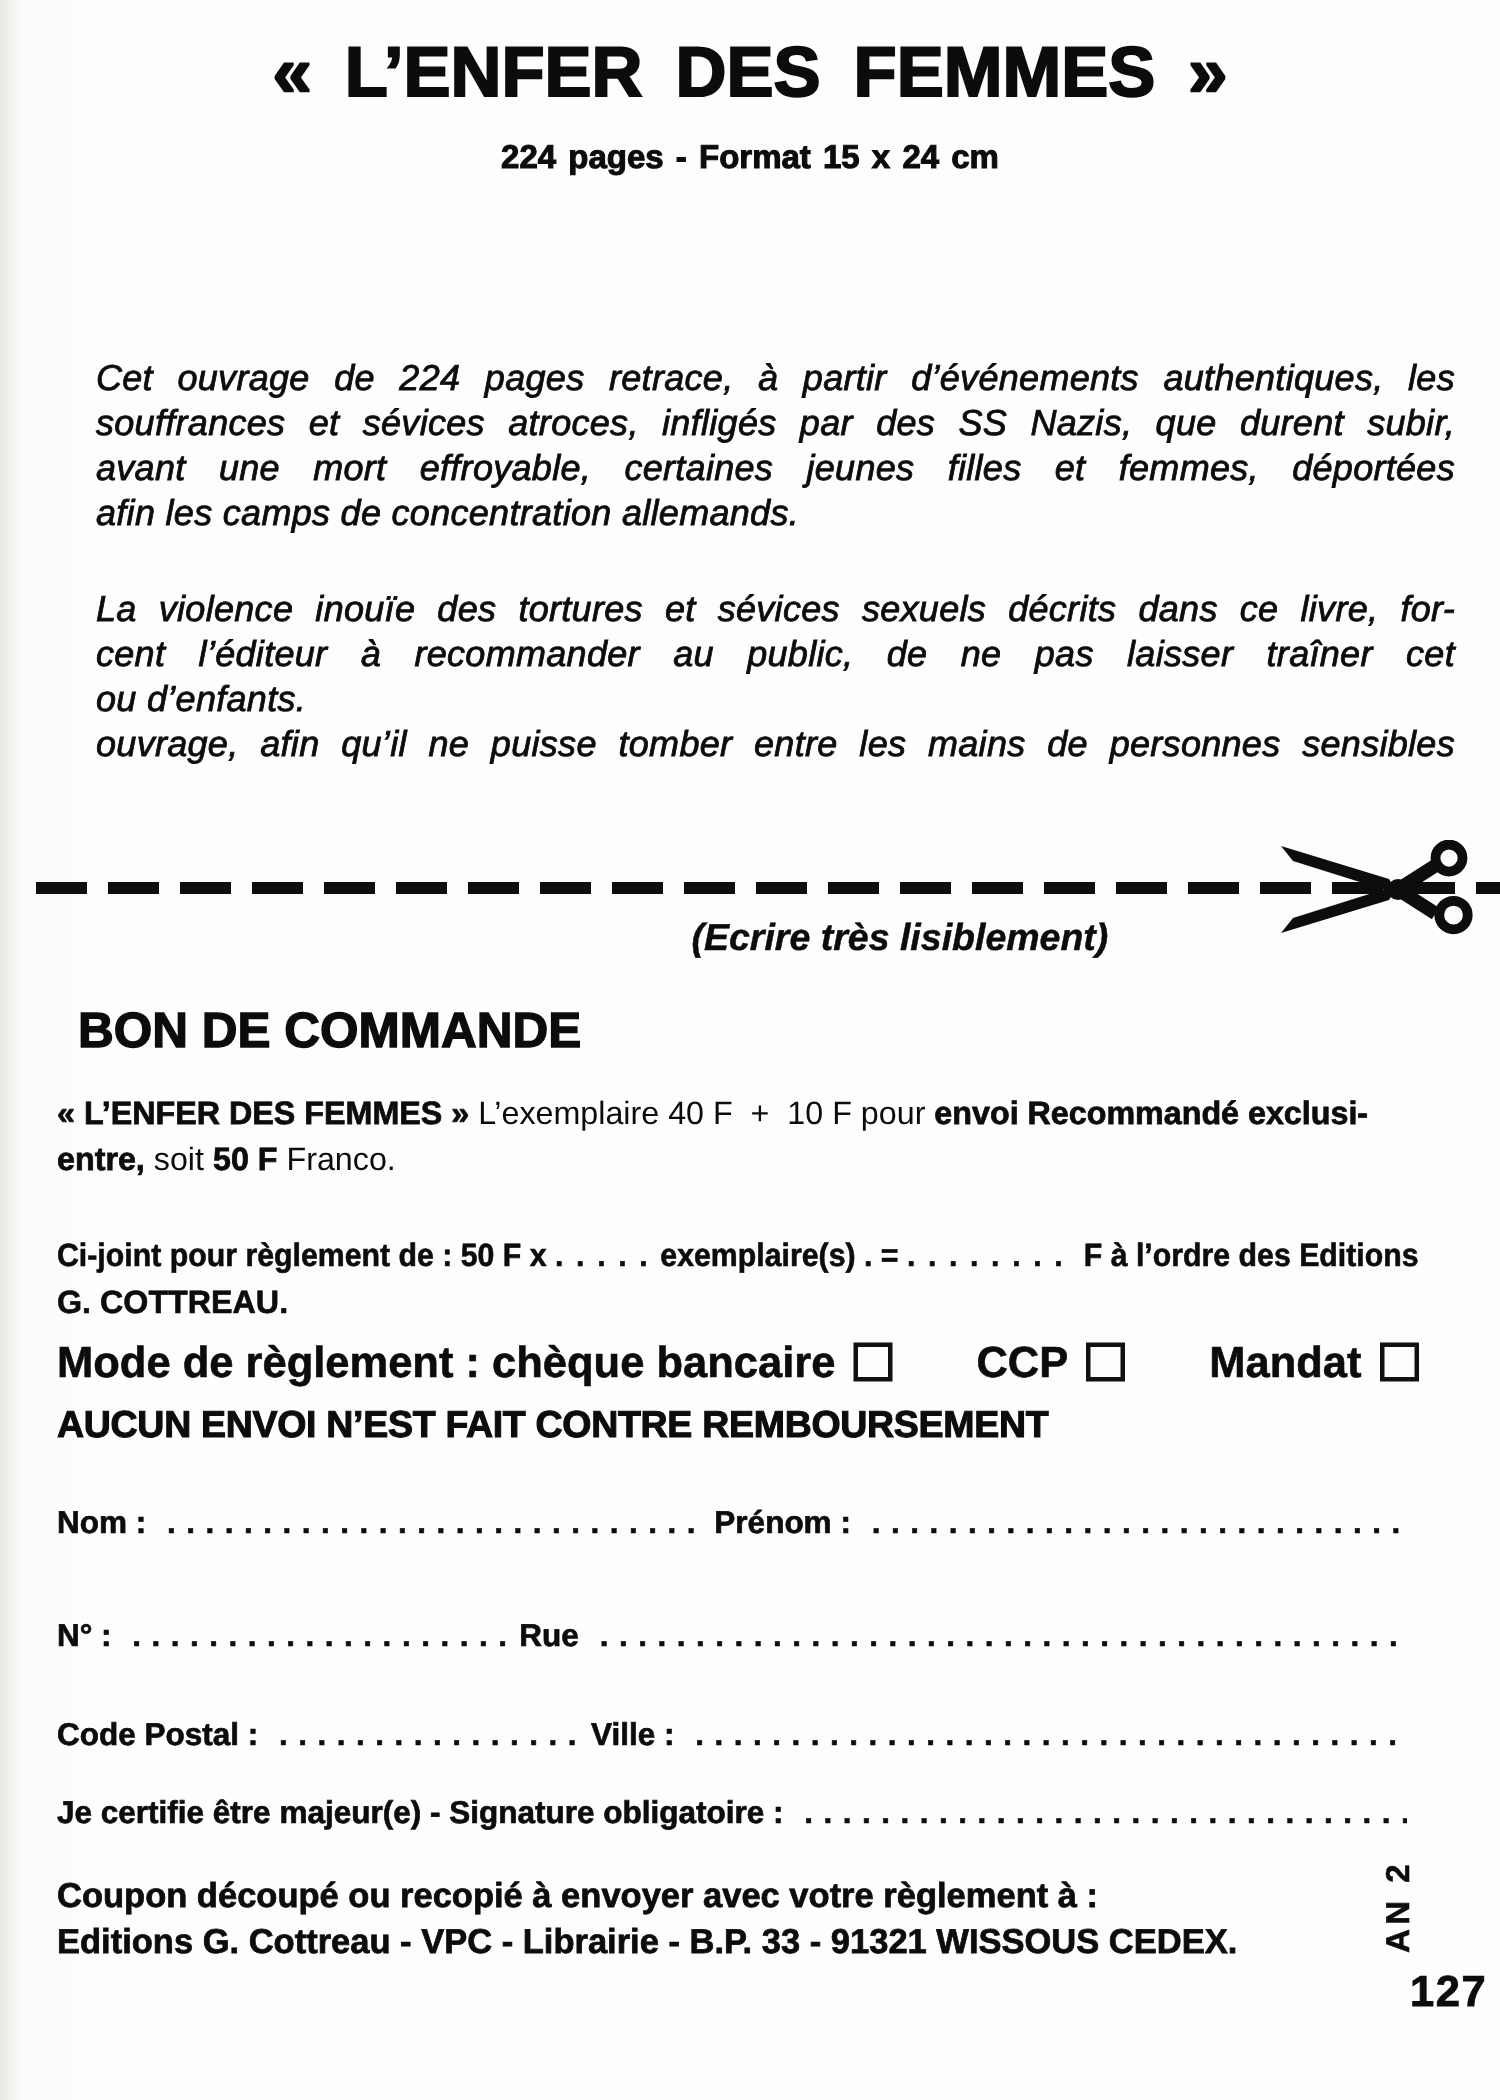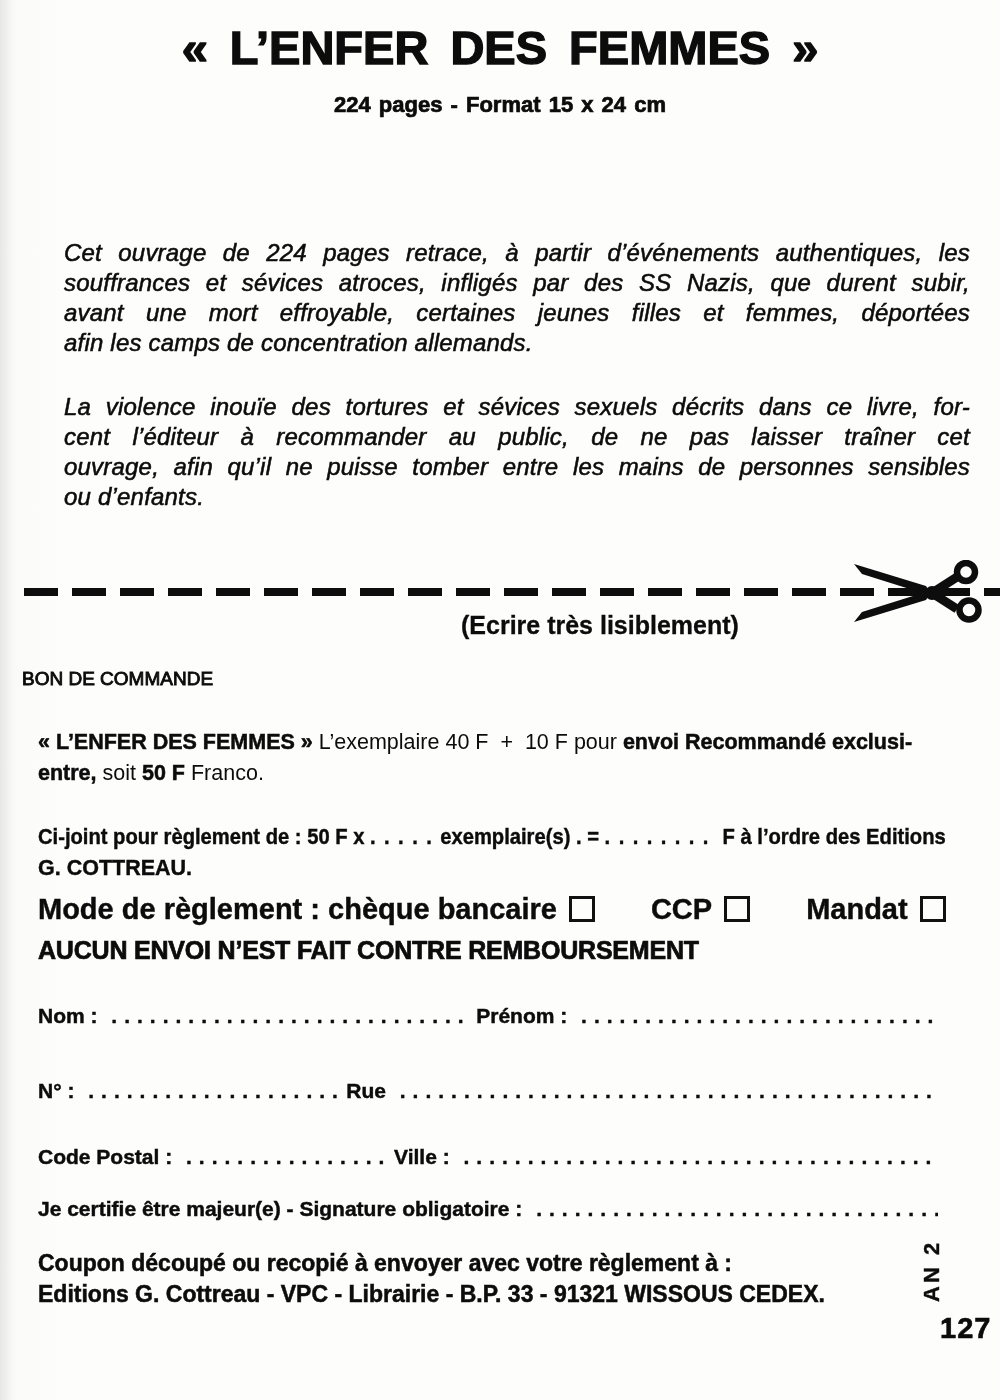--- a/index.html
+++ b/index.html
@@ -18,23 +18,23 @@
     font-size:22px;font-weight:700;-webkit-text-stroke:0.7px #0c0c0c;word-spacing:2px;
   }
   .para{position:absolute;left:40px;width:906px;font-style:italic;font-weight:400;
     font-size:24px;line-height:30px;-webkit-text-stroke:0.55px #0c0c0c;letter-spacing:0.2px;margin-left:24px;}
   .p1{top:238px}.p2{top:392px}
   .jline{text-align:justify;text-align-last:justify;}
   .jlast{text-align-last:left;}
   .cutline{position:absolute;left:24px;right:0;top:588px;height:8px;
     background:repeating-linear-gradient(90deg,#0d0d0d 0,#0d0d0d 34px,transparent 34px,transparent 48px);}
   .scissors{position:absolute;left:852px;top:560px;width:142px;height:66px;}
-  .ecrire{position:absolute;left:461px;top:611px;font-size:25px;font-weight:700;
+  .ecrire{position:absolute;left:461px;top:611px;font-size:25px;font-weight:700;font-style:italic;
     -webkit-text-stroke:0.3px #0c0c0c;}
-  .bon{position:absolute;left:22px;top:668px;font-size:19px;font-weight:400;
+  .bon{position:absolute;left:52px;top:668px;font-size:33px;font-weight:700;
     -webkit-text-stroke:0.9px #0c0c0c;letter-spacing:0;}
   .block{position:absolute;left:38px;width:908px;}
   .offer{top:727px;font-size:21.5px;line-height:31px;}
   .payment{top:822px;font-size:21.5px;line-height:31px;font-weight:700;-webkit-text-stroke:0.4px #0c0c0c;}
   .b{font-weight:700;-webkit-text-stroke:0.5px #0c0c0c;}
   .r{font-weight:400;}
   .fitline{display:block;white-space:pre;transform-origin:0 50%;}
   .pdots{letter-spacing:1.5px;}
   .mode{top:893px;font-size:29px;font-weight:700;-webkit-text-stroke:0.4px #0c0c0c;white-space:nowrap;}
   .cb{display:inline-block;width:20px;height:20px;border:3px solid #111;
@@ -66,22 +66,22 @@
   <div class="para p1">
     <div class="jline">Cet ouvrage de 224 pages retrace, à partir d’événements authentiques, les</div>
     <div class="jline">souffrances et sévices atroces, infligés par des SS Nazis, que durent subir,</div>
     <div class="jline">avant une mort effroyable, certaines jeunes filles et femmes, déportées</div>
     <div class="jline jlast">afin les camps de concentration allemands.</div>
   </div>
 
   <div class="para p2">
     <div class="jline">La violence inouïe des tortures et sévices sexuels décrits dans ce livre, for-</div>
     <div class="jline">cent l’éditeur à recommander au public, de ne pas laisser traîner cet</div>
+    <div class="jline jlast">ou d’enfants.</div>
     <div class="jline">ouvrage, afin qu’il ne puisse tomber entre les mains de personnes sensibles</div>
-    <div class="jline jlast">ou d’enfants.</div>
   </div>
 
   <div class="cutline"></div>
 
   <svg class="scissors" viewBox="0 0 142 66" aria-hidden="true">
     <polygon points="2,4 74,26 80,36 10,14" fill="#0d0d0d"></polygon>
     <polygon points="2,62 74,40 80,30 10,52" fill="#0d0d0d"></polygon>
     <circle cx="80" cy="33" r="7" fill="#0d0d0d"></circle>
     <path d="M80,33 L105,17" stroke="#0d0d0d" stroke-width="9" fill="none"></path>
     <path d="M80,33 L105,49" stroke="#0d0d0d" stroke-width="9" fill="none"></path>

